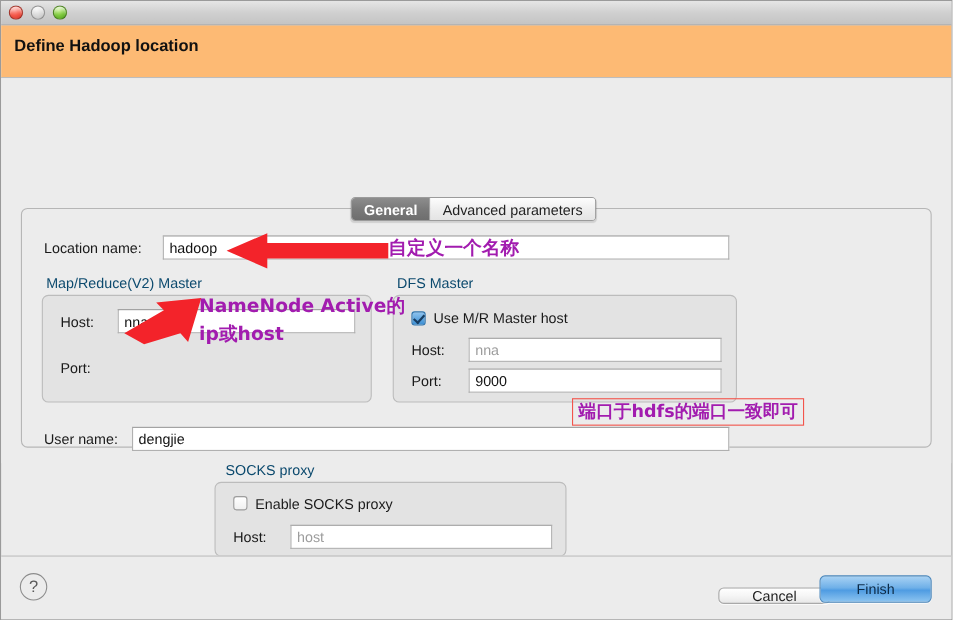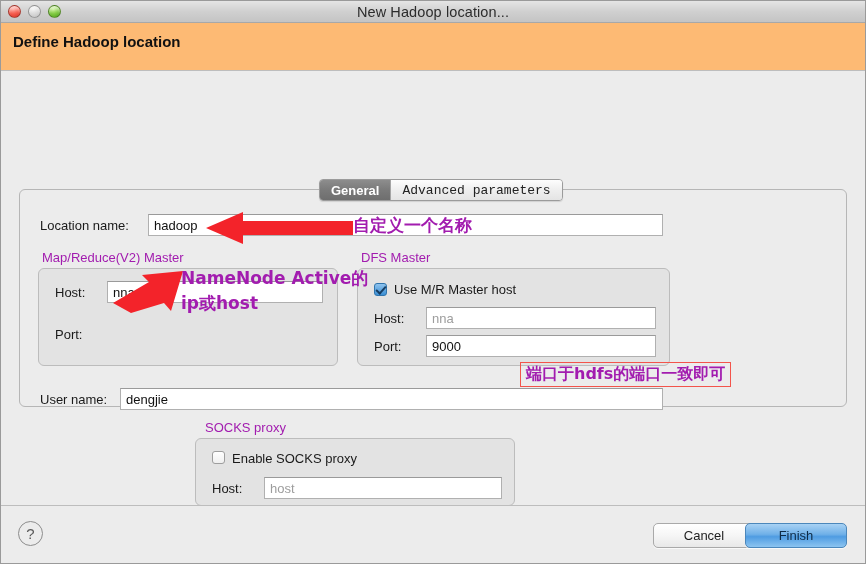--- a/index.html
+++ b/index.html
@@ -78,21 +78,21 @@
     z-index: 5;
     box-shadow: 0 1px 1px rgba(0,0,0,.12);
   }
   .tab {
     font-size: 13px;
     padding: 0 11px;
     display: flex; align-items: center;
     color: #222;
     background: linear-gradient(to bottom, #fdfdfd 0%, #eeeeee 52%, #e4e4e4 100%);
   }
-  .tab + .tab { border-left: 1px solid #a4a4a4; font-family: Liberation Mono, monospace; }
+  .tab + .tab { border-left: 1px solid #a4a4a4; }
   .tab.selected {
     background: linear-gradient(to bottom, #8d8d8d 0%, #797979 52%, #6e6e6e 100%);
     color: #ffffff;
     font-weight: bold;
   }
 
   
   #panel {
     position: absolute;
     left: 18px; top: 118px; right: 18px; bottom: 14px;
@@ -124,21 +124,21 @@
   .caret {
     display: inline-block;
     width: 1px; height: 14px;
     background: #222;
     margin-left: 1px;
   }
 
   
   .group-title {
     position: absolute;
-    font-size: 13px; color: #a21caf;
+    font-size: 13px; color: #0c4a6e;
   }
   .group-box {
     position: absolute;
     border: 1px solid #bcbcbc;
     border-radius: 6px;
     background: #e3e3e3;
   }
 
   
   .cb {
@@ -220,21 +220,20 @@
 <body>
 
 <div id="window">
 
   <div id="titlebar">
     <div id="traffic">
       <div class="tl close"></div>
       <div class="tl min"></div>
       <div class="tl max"></div>
     </div>
-    <div id="win-title">New Hadoop location...</div>
   </div>
 
   <div id="banner">
     <div id="banner-title">Define Hadoop location</div>
   </div>
 
   <div id="body">
 
     <div id="tabs">
       <div class="tab selected">General</div>
@@ -307,17 +306,17 @@
     </svg>
 
     <svg class="arrow" style="left:108px;top:198px;" width="86" height="46">
       <polygon points="4,34 40,13 33,6 74,2 62,42 55,34 22,44" fill="#f3232a"></polygon>
     </svg>
 
   </div>
 
   <div id="bottom-bar">
     <div id="help-icon">?</div>
-    <div class="btn" style="position:absolute;right:110px;top:17px;width:102px;height:25px;">Cancel</div>
+    <div class="btn" style="position:absolute;right:110px;top:28px;width:102px;height:15px;">Cancel</div>
     <div class="btn default" style="position:absolute;right:0px;top:17px;width:102px;height:25px;margin-right:18px;">Finish</div>
   </div>
 
 </div>
 
 </body></html>

